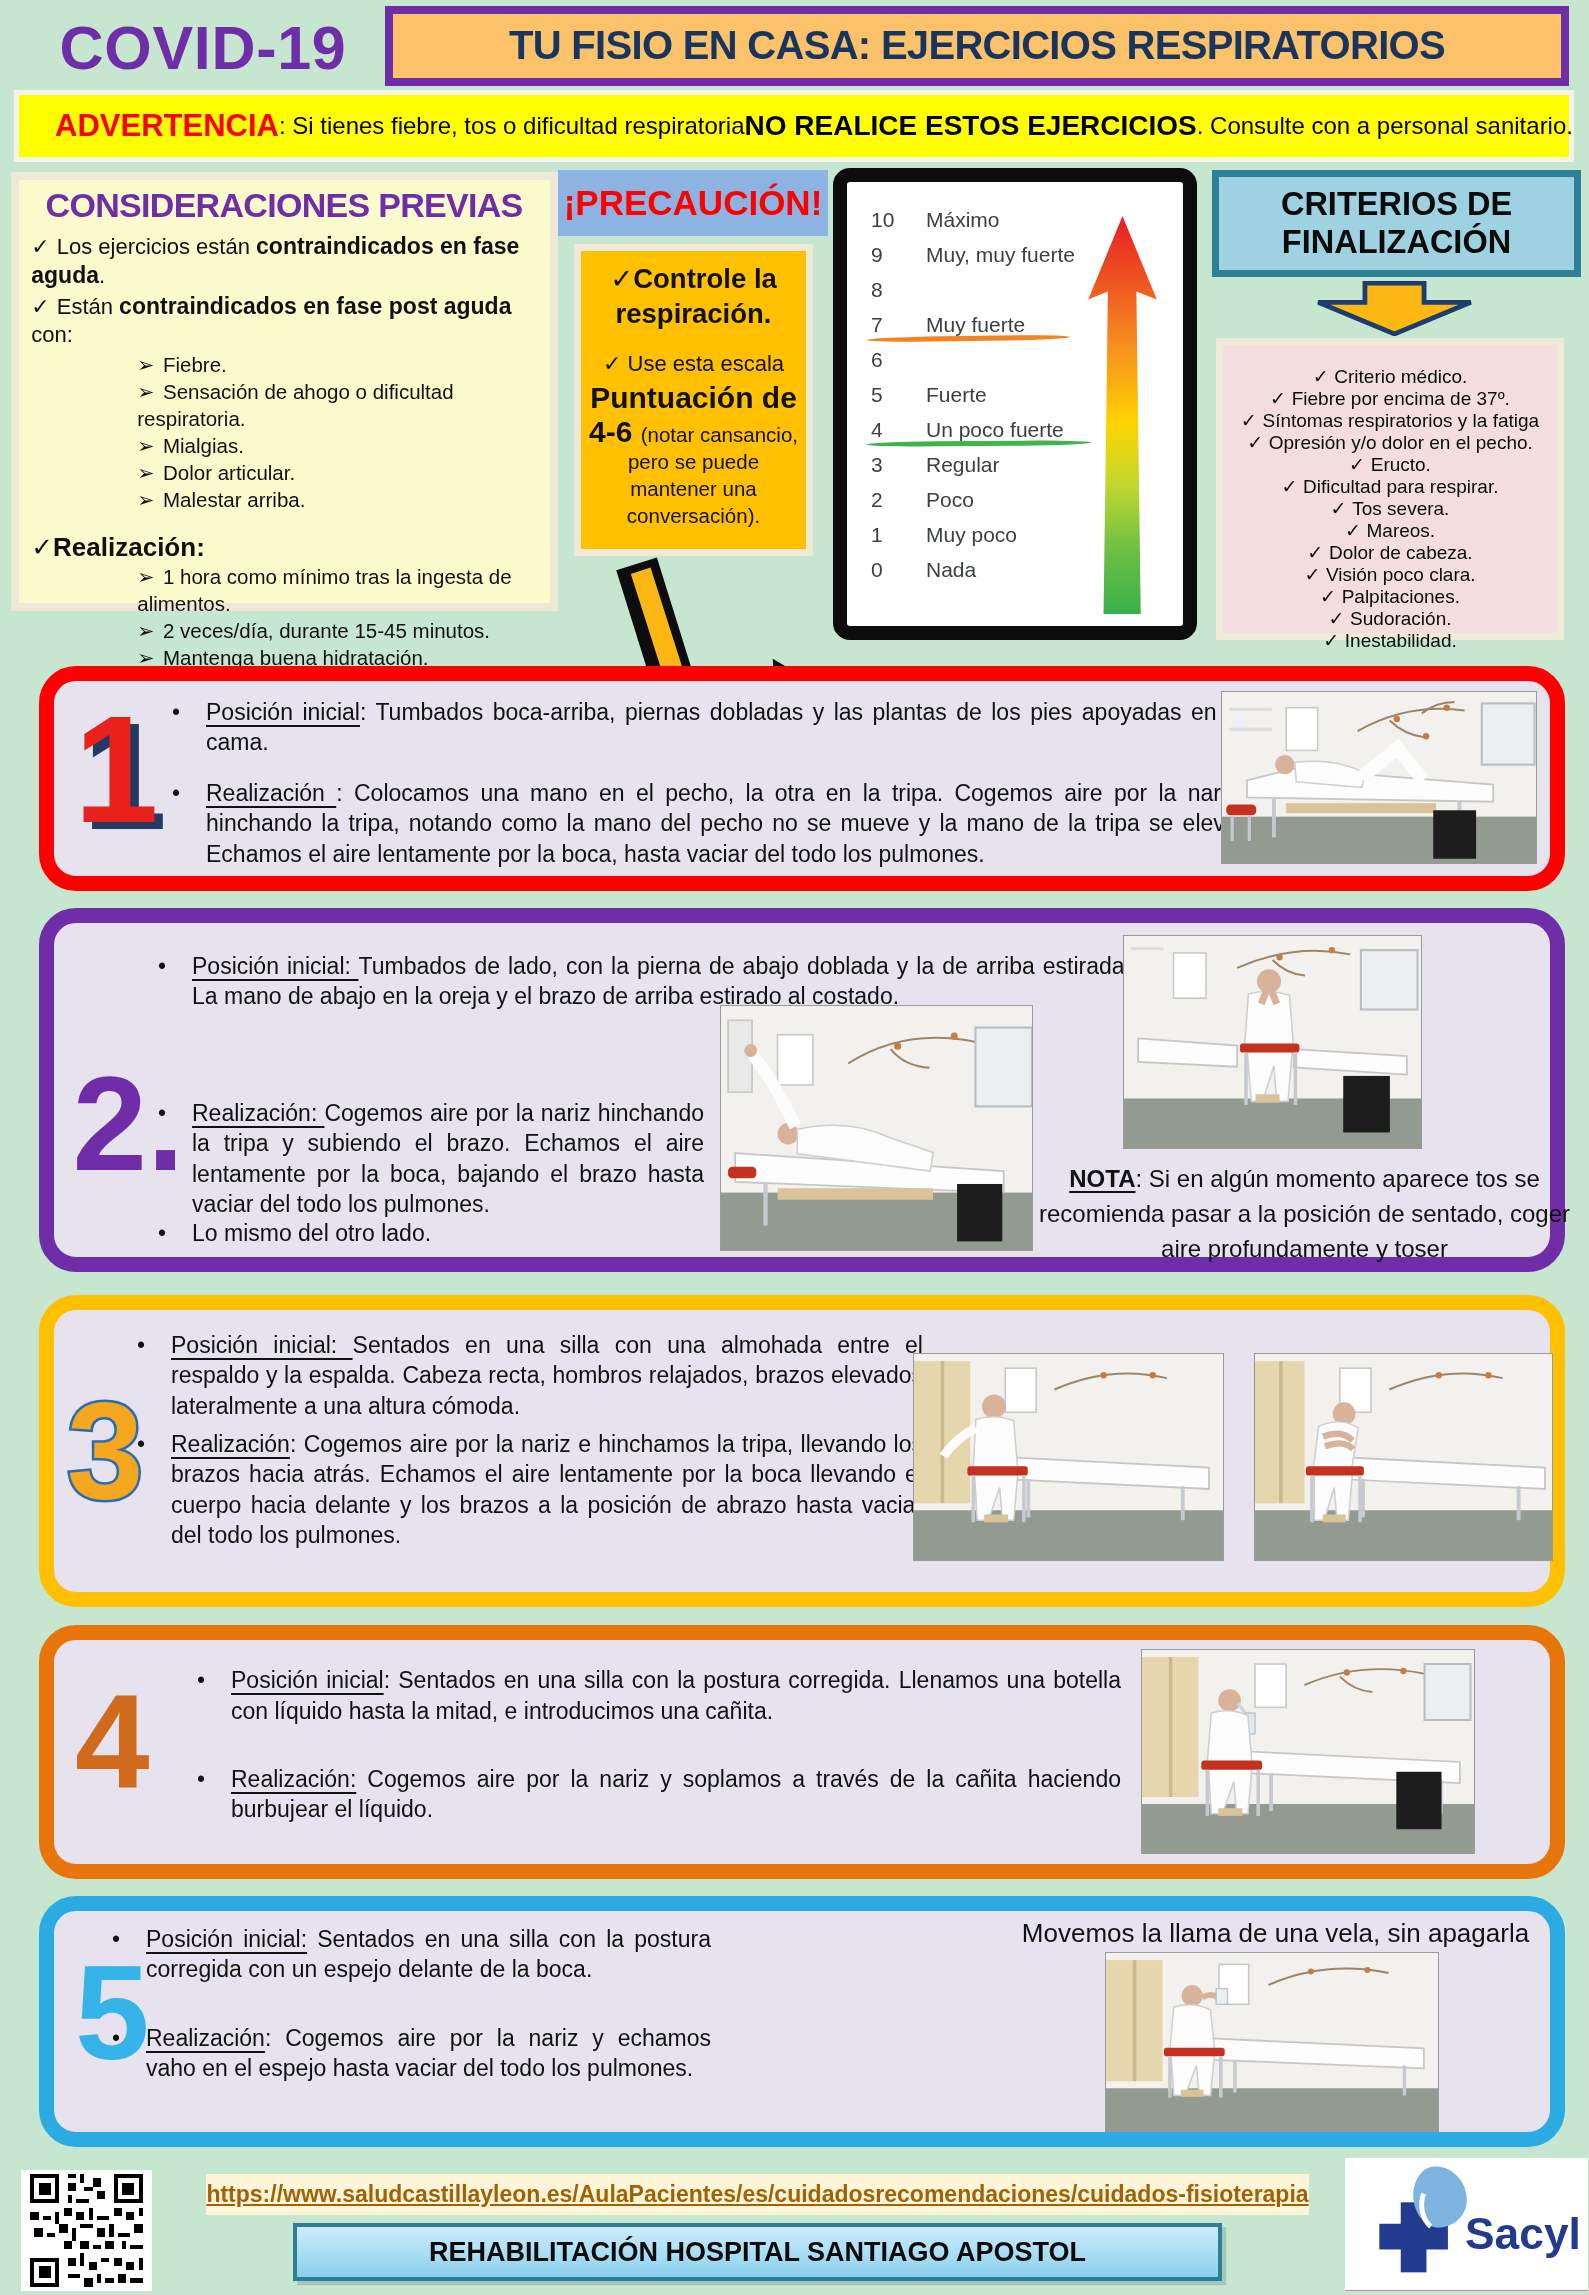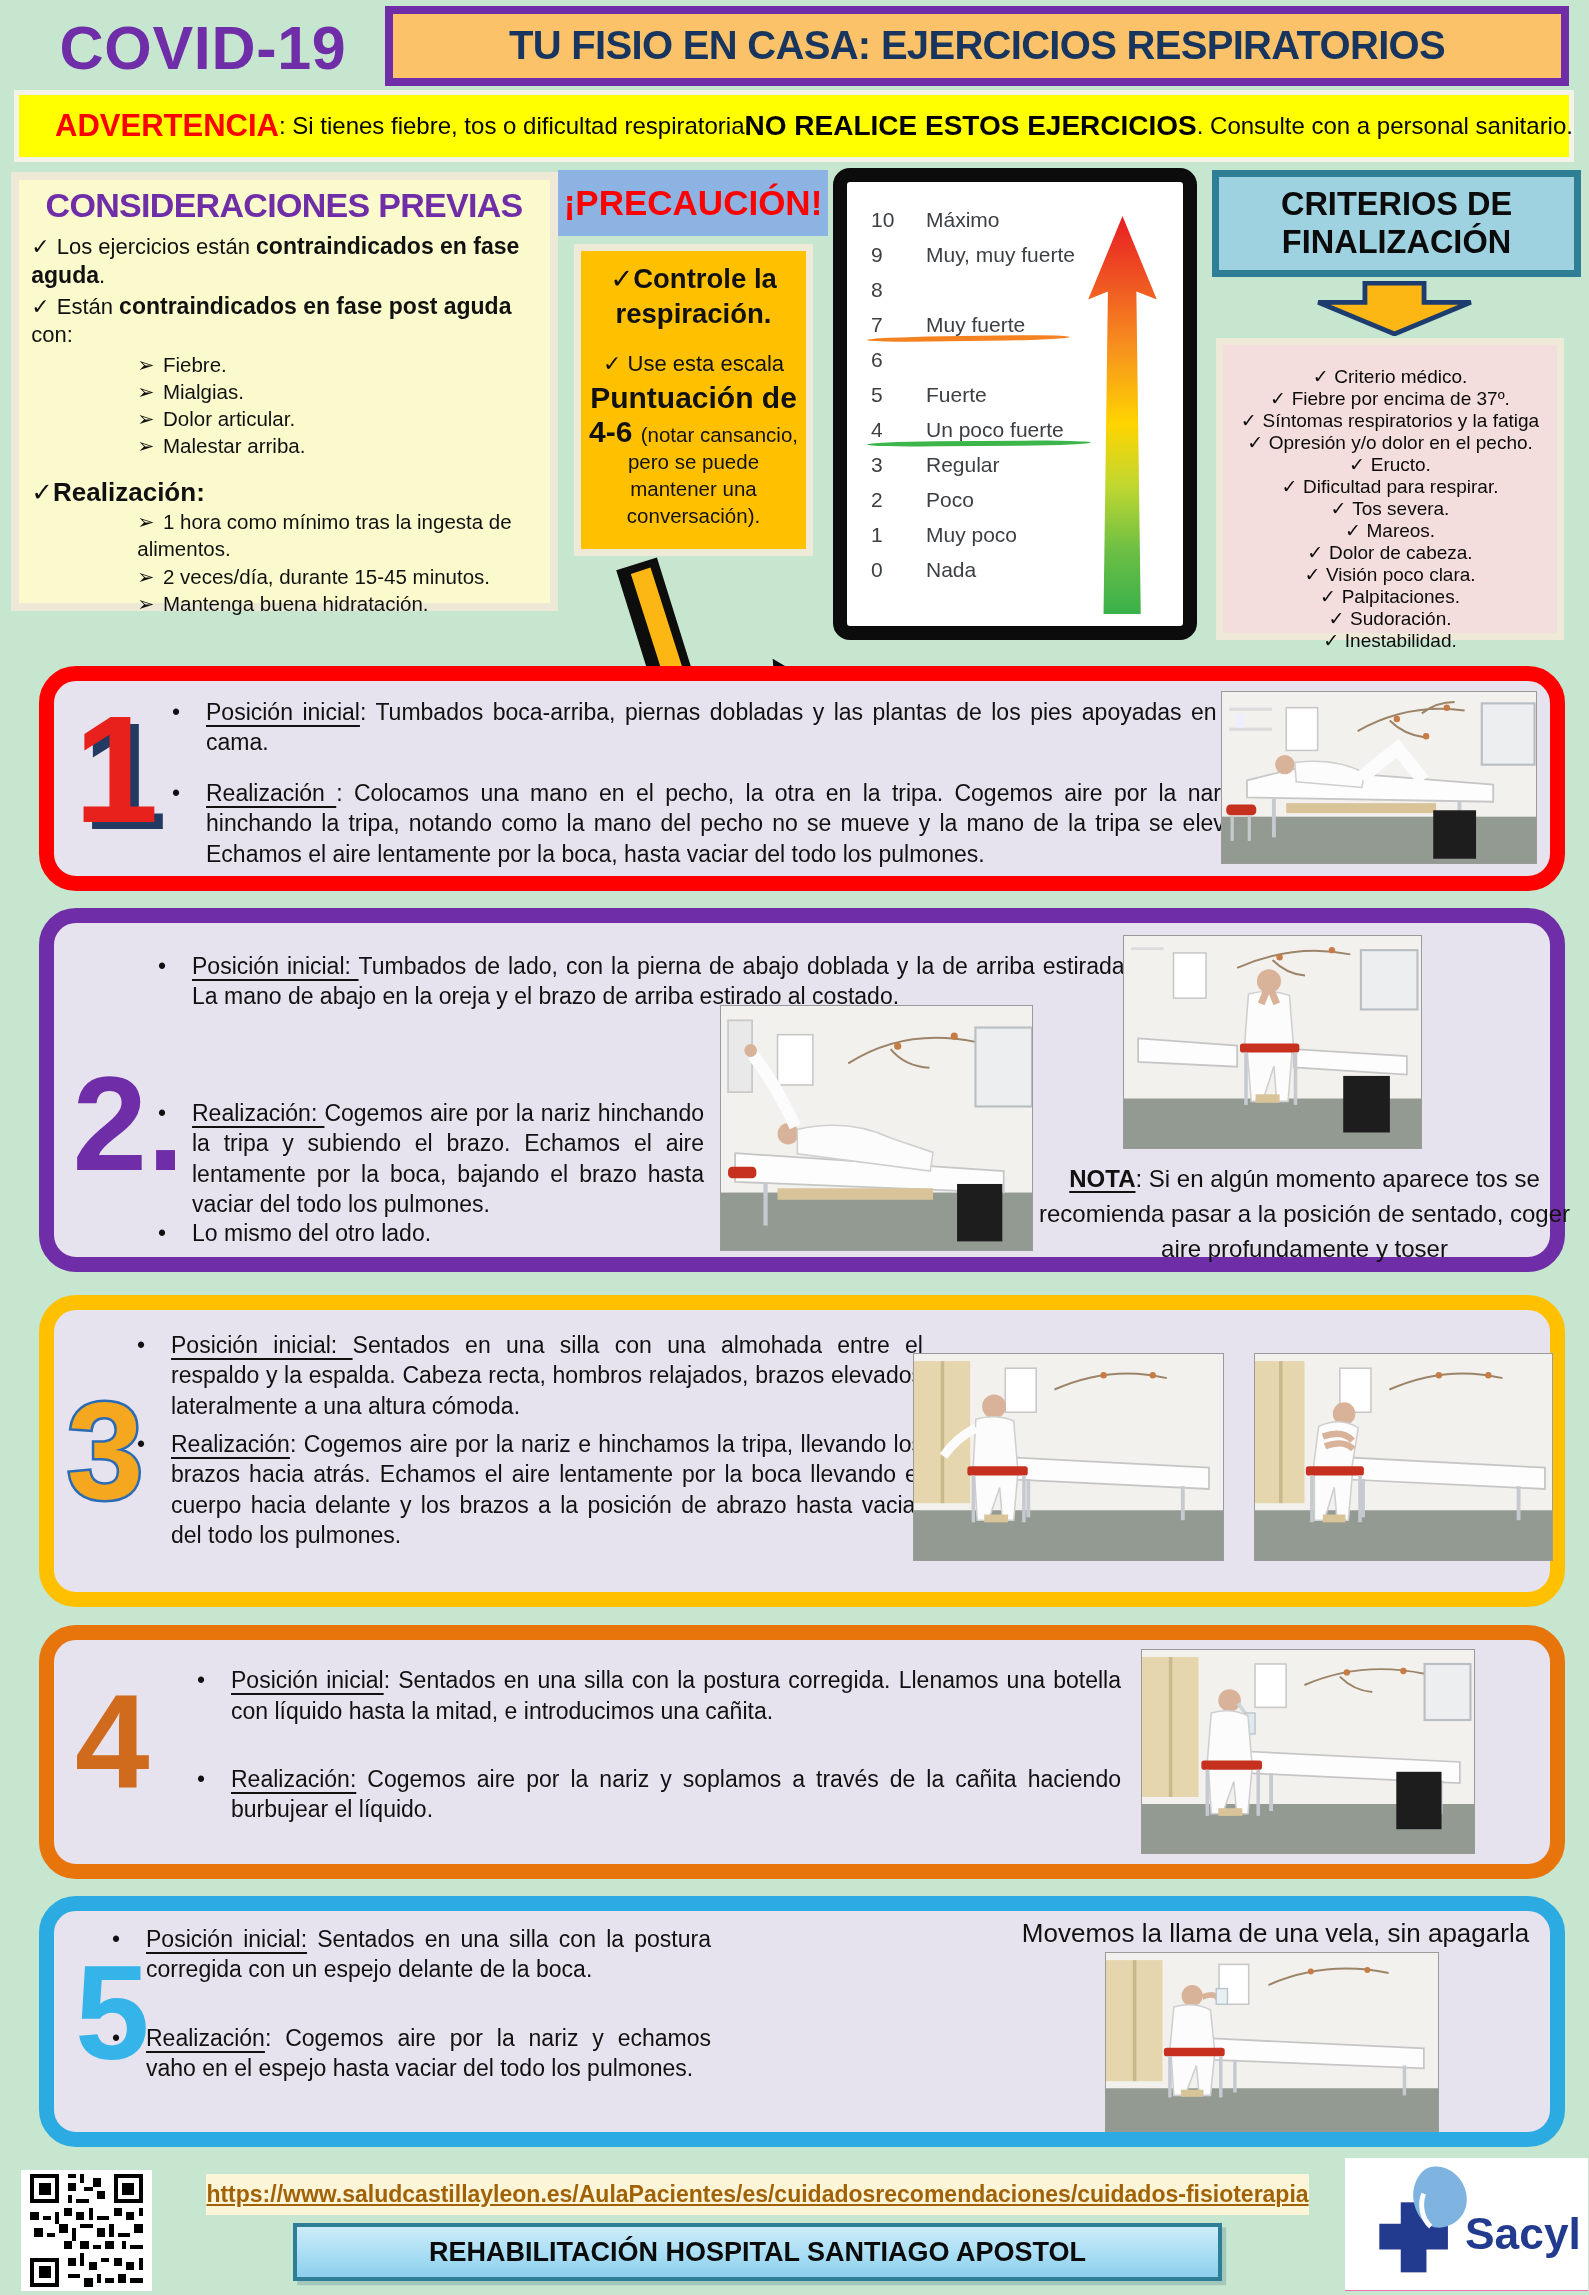--- a/index.html
+++ b/index.html
@@ -125,20 +125,21 @@
 
 <section class="abs" id="consid">
   <h2>CONSIDERACIONES PREVIAS</h2>
   <div class="citem">
     <span class="chk">✓</span><span>Los ejercicios están </span><b>contraindicados en  fase aguda</b><span>.</span>
   </div>
   <div class="citem">
     <span class="chk">✓</span><span>Están </span><b>contraindicados en fase post aguda</b><span>  con:</span>
   </div>
   <div class="csub"><span class="ar">➢</span><span>Fiebre.</span></div>
+  <div class="csub"><span class="ar">➢</span><span>Sensación de ahogo o dificultad respiratoria.</span></div>
   <div class="csub"><span class="ar">➢</span><span>Mialgias.</span></div>
   <div class="csub"><span class="ar">➢</span><span>Dolor articular.</span></div>
   <div class="csub"><span class="ar">➢</span><span>Malestar arriba.</span></div>
   <div class="realiz">
     <span class="chk">✓</span><span>Realización:</span>
   </div>
   <div class="csub"><span class="ar">➢</span><span>1 hora como mínimo tras la ingesta de alimentos.</span></div>
   <div class="csub"><span class="ar">➢</span><span>2 veces/día, durante 15-45 minutos.</span></div>
   <div class="csub"><span class="ar">➢</span><span>Mantenga buena hidratación.</span></div>
 </section>

